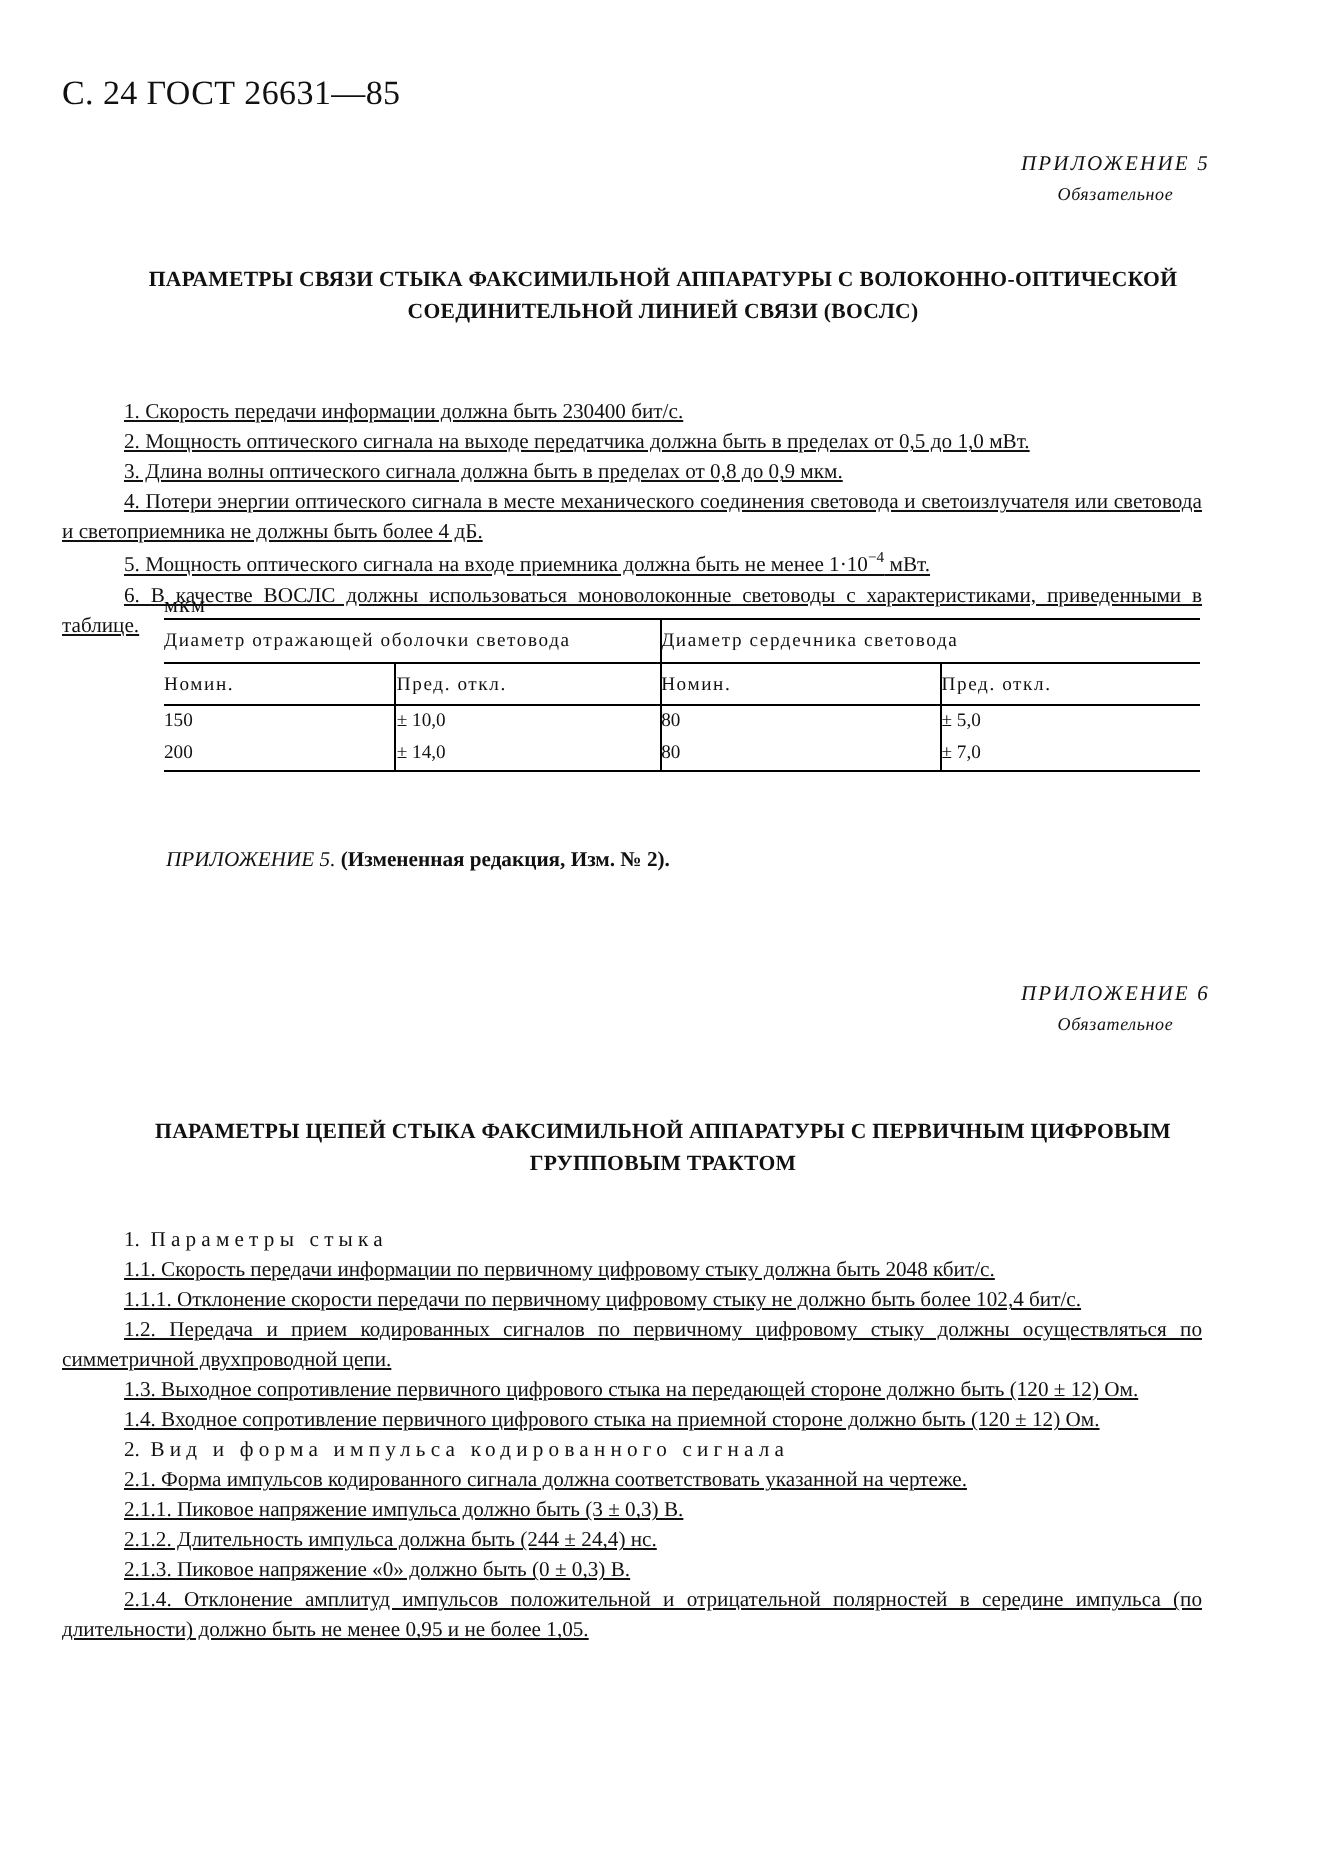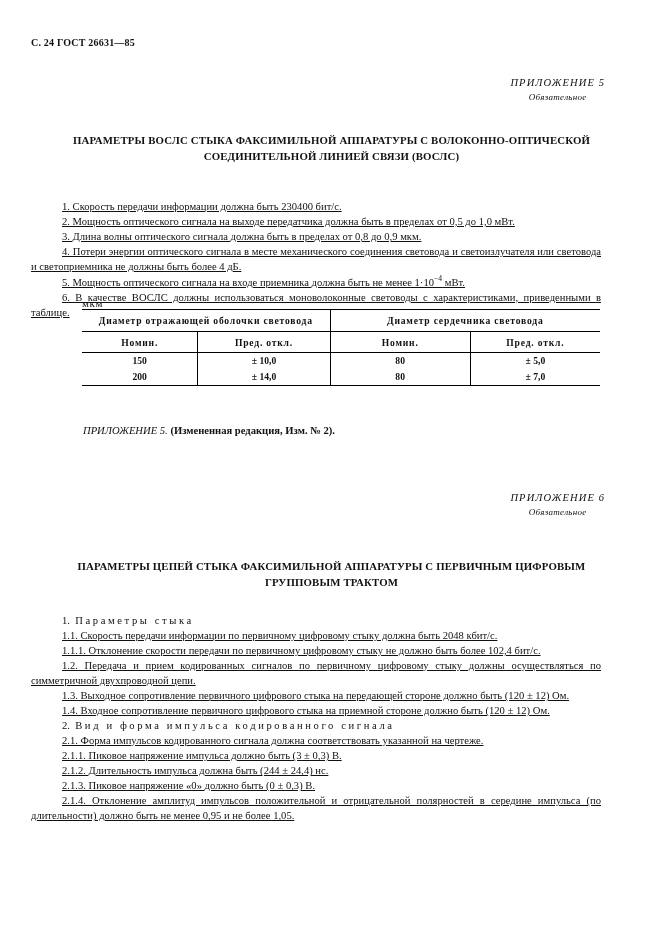--- a/index.html
+++ b/index.html
@@ -20,22 +20,22 @@
     left: 0; top: 0;
     width: 661px;
     height: 936px;
   }
 
   
   .running-head {
     position: absolute;
     left: 31px;
     top: 37px;
-    font-size: 10px;
-    font-weight: bold;
+    font-size: 17px;
+    font-weight: normal;
     letter-spacing: 0.2px;
     white-space: nowrap;
   }
 
   
   .appendix-marker {
     position: absolute;
     right: 56px;
     text-align: center;
     font-style: italic;
@@ -115,22 +115,21 @@
     position: absolute;
     left: 82px;
     top: 309px;
     width: 518px;
     border-collapse: collapse;
     font-size: 9.6px;
   }
   .data-table td, .data-table th {
     padding: 0;
     margin: 0;
-    font-weight: bold;
-    text-align: center;
+    font-weight: normal;
     vertical-align: middle;
   }
   .data-table .hdr-top td {
     height: 21px;
     letter-spacing: 0.8px;
     border-top: 1.6px solid #000;
     border-bottom: 1px solid #000;
   }
   .data-table .hdr-sub td {
     height: 20px;
@@ -173,21 +172,21 @@
 <div class="page">
 
   <div class="running-head">С. 24 ГОСТ 26631—85</div>
 
   <div class="appendix-marker" id="appendix5-marker">
     <span class="am-title">ПРИЛОЖЕНИЕ 5</span>
     <span class="am-sub">Обязательное</span>
   </div>
 
   <div class="section-title" id="title-5">
-    <span>ПАРАМЕТРЫ ВОСЛС СТЫКА ФАКСИМИЛЬНОЙ АППАРАТУРЫ С ВОЛОКОННО-ОПТИЧЕСКОЙ</span>
+    <span>ПАРАМЕТРЫ СВЯЗИ СТЫКА ФАКСИМИЛЬНОЙ АППАРАТУРЫ С ВОЛОКОННО-ОПТИЧЕСКОЙ</span>
     <br>
     <span>СОЕДИНИТЕЛЬНОЙ ЛИНИЕЙ СВЯЗИ (ВОСЛС)</span>
   </div>
 
   <div class="body-block" id="block-5">
     <p class="para">1. Скорость передачи информации должна быть 230400 бит/с.</p>
     <p class="para">2. Мощность оптического сигнала на выходе передатчика должна быть в пределах от 0,5 до 1,0 мВт.</p>
     <p class="para">3. Длина волны оптического сигнала должна быть в пределах от 0,8 до 0,9 мкм.</p>
     <p class="para">4. Потери энергии оптического сигнала в месте механического соединения световода и светоизлучателя или световода и светоприемника не должны быть более 4 дБ.</p>
     <p class="para nojust"><span>5. Мощность оптического сигнала на входе приемника должна быть не менее 1·10</span><sup>−4</sup><span> мВт.</span></p>

